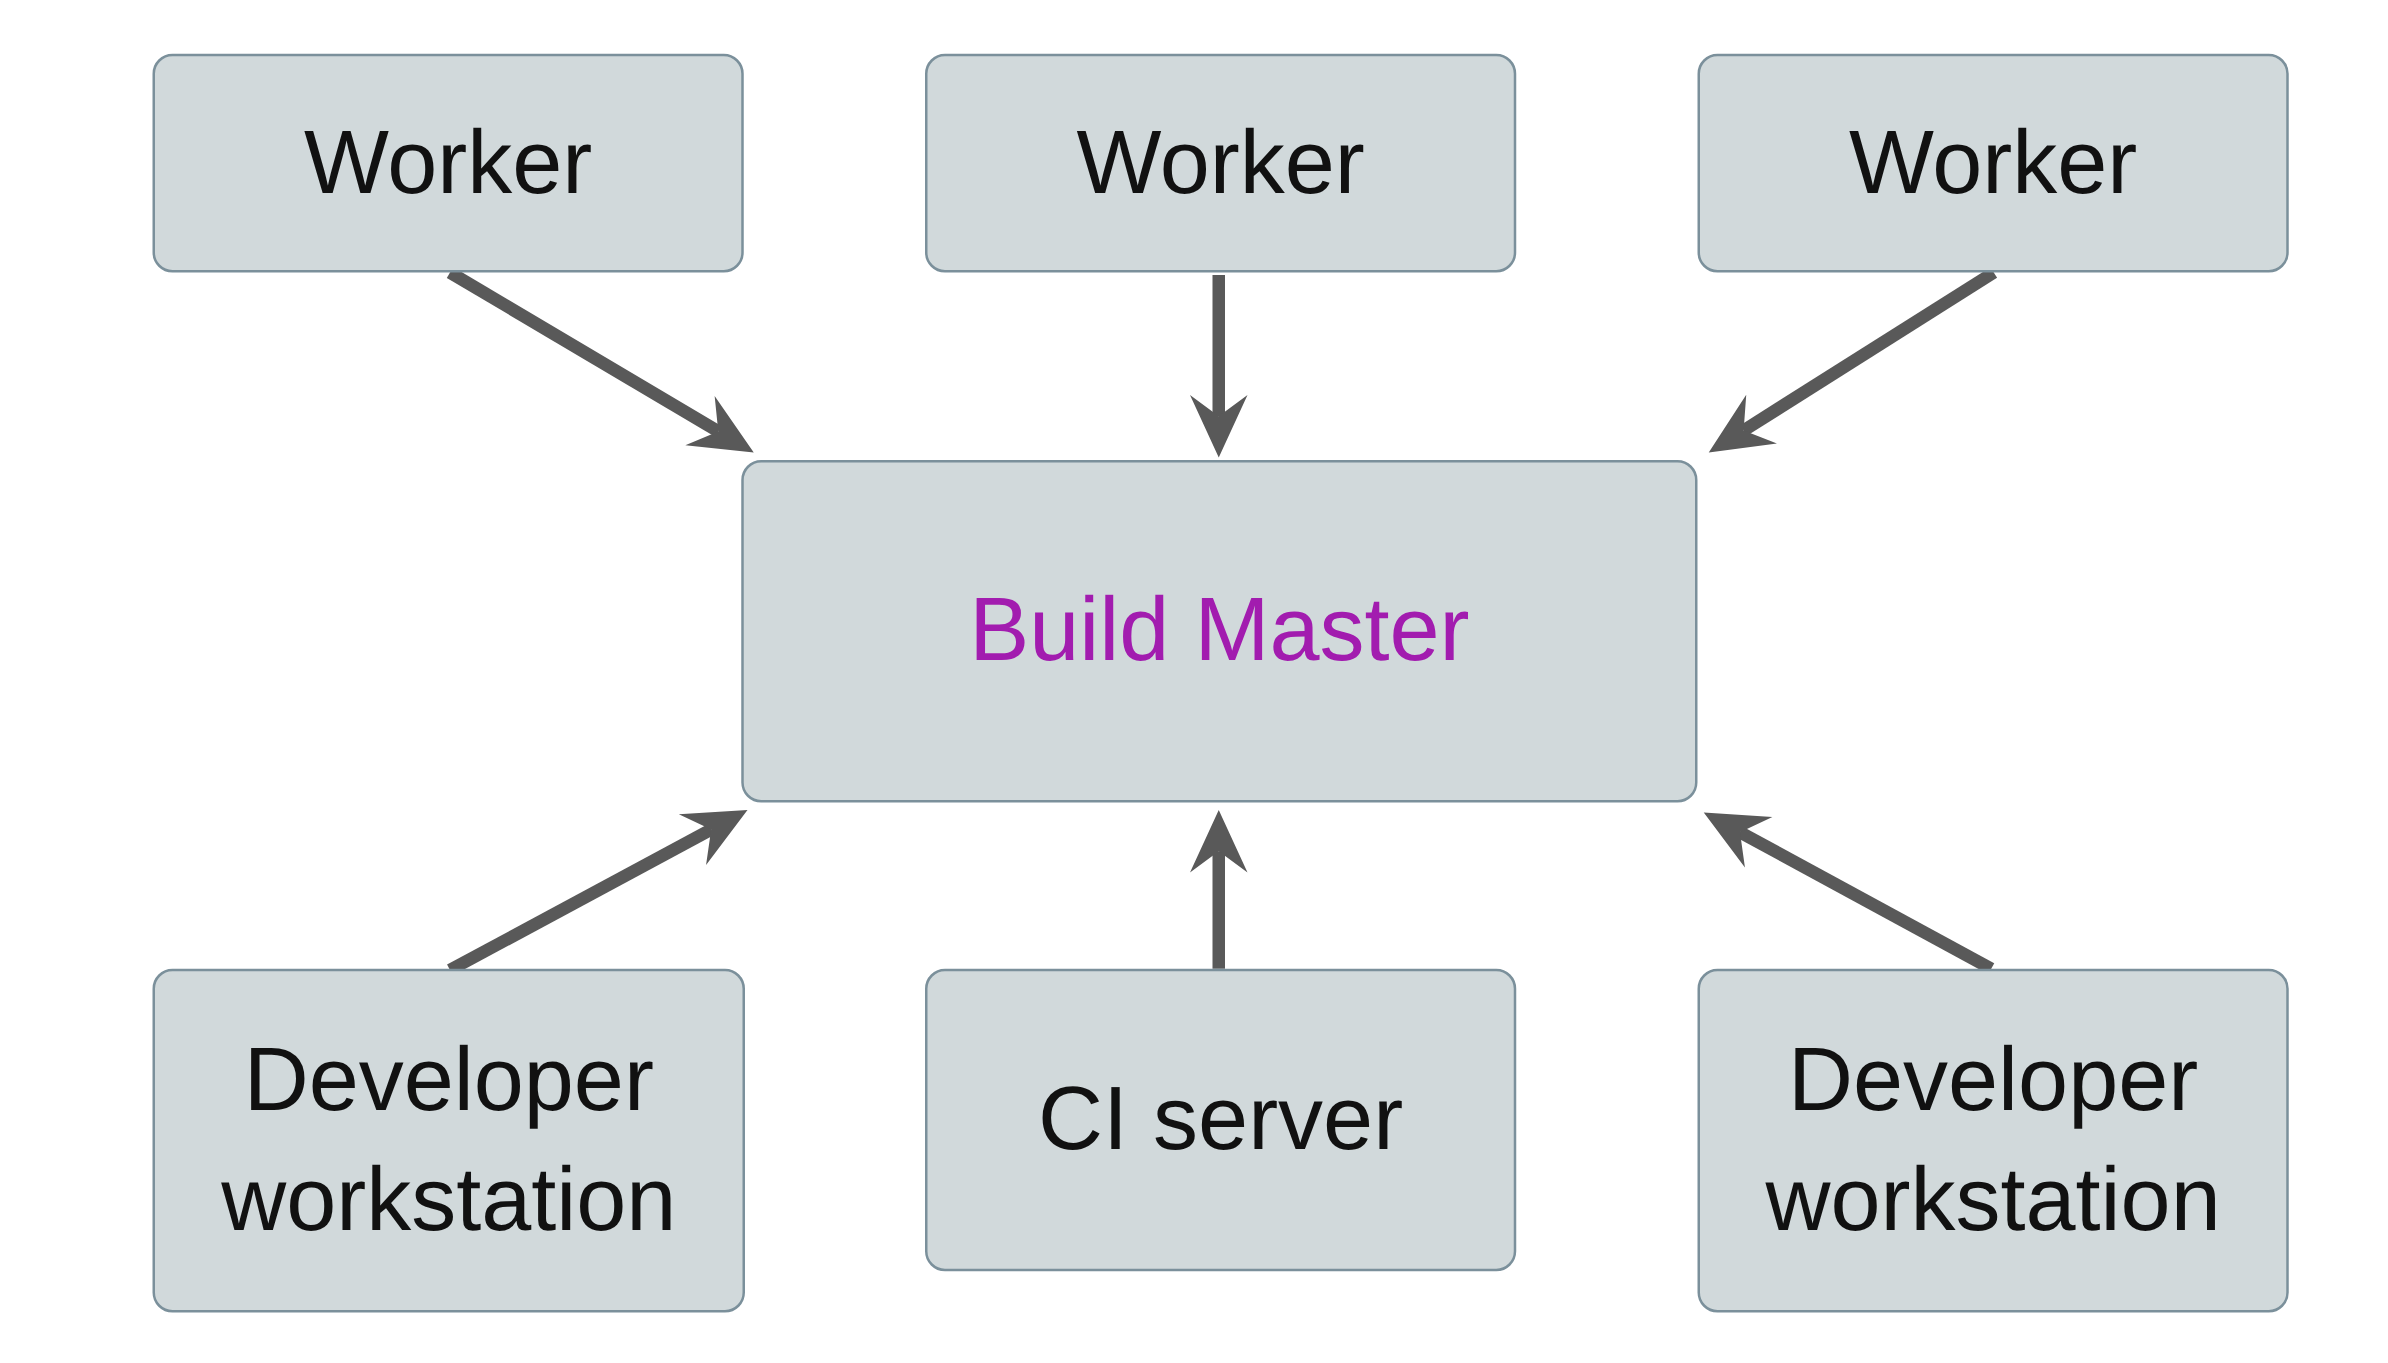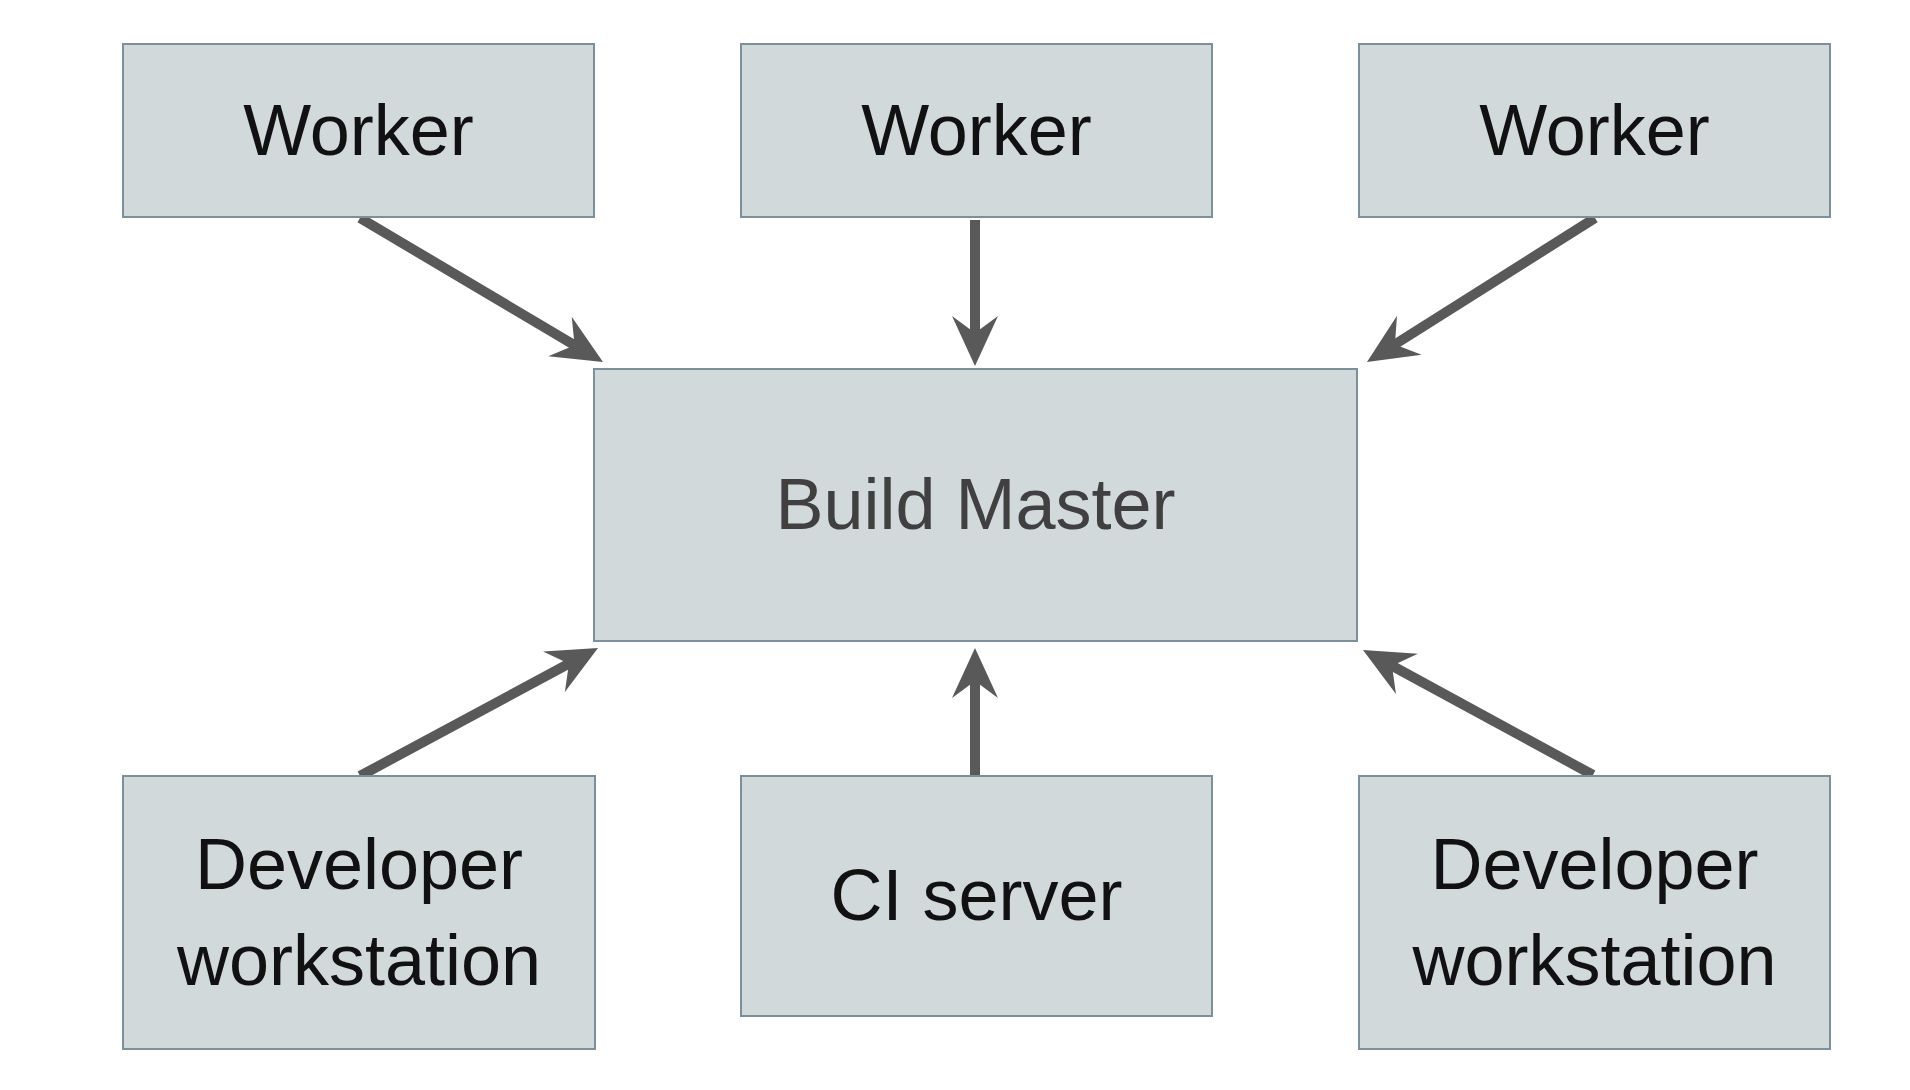--- a/index.html
+++ b/index.html
@@ -30,20 +30,21 @@
     box-sizing: border-box;
     display: flex;
     align-items: center;
     justify-content: center;
     text-align: center;
     font-size: 72px;
     line-height: 1.32;
     font-weight: 400;
     letter-spacing: 0px;
     padding: 0 16px;
+    border-radius: 16px;
   }
 </style>
 </head>
 <body>
 
 <div id="diagram-canvas">
   <svg id="arrows-layer" xmlns="http://www.w3.org/2000/svg" viewBox="0 0 1910 1090">
       <g>
         <line x1="360" y1="218" x2="574.6103793900722" y2="345.1765211200428" stroke="#595959" stroke-width="10"></line>
         <path d="M 603,362 L 548.2599683413514,356.29658575849936 L 574.6103793900722,345.1765211200428 L 571.7108782952312,316.7231752113274 Z" fill="#595959"></path>
@@ -72,21 +73,21 @@
 
 <div class="node" style="left: 122px; top: 43px; width: 473px; height: 175px; background: rgb(209, 217, 219); border: 2px solid rgb(123, 144, 155); color: rgb(17, 17, 17);">
       <span>Worker</span>
     </div>
     <div class="node" style="left: 740px; top: 43px; width: 473px; height: 175px; background: rgb(209, 217, 219); border: 2px solid rgb(123, 144, 155); color: rgb(17, 17, 17);">
       <span>Worker</span>
     </div>
     <div class="node" style="left: 1358px; top: 43px; width: 473px; height: 175px; background: rgb(209, 217, 219); border: 2px solid rgb(123, 144, 155); color: rgb(17, 17, 17);">
       <span>Worker</span>
     </div>
-    <div class="node" style="left: 593px; top: 368px; width: 765px; height: 274px; background: rgb(209, 217, 219); border: 2px solid rgb(123, 144, 155); color: #404040;">
+    <div class="node" style="left: 593px; top: 368px; width: 765px; height: 274px; background: rgb(209, 217, 219); border: 2px solid rgb(123, 144, 155); color: #a21caf;">
       <span>Build Master</span>
     </div>
     <div class="node" style="left: 122px; top: 775px; width: 474px; height: 275px; background: rgb(209, 217, 219); border: 2px solid rgb(123, 144, 155); color: rgb(17, 17, 17);">
       <span>Developer workstation</span>
     </div>
     <div class="node" style="left: 740px; top: 775px; width: 473px; height: 242px; background: rgb(209, 217, 219); border: 2px solid rgb(123, 144, 155); color: rgb(17, 17, 17);">
       <span>CI server</span>
     </div>
     <div class="node" style="left: 1358px; top: 775px; width: 473px; height: 275px; background: rgb(209, 217, 219); border: 2px solid rgb(123, 144, 155); color: rgb(17, 17, 17);">
       <span>Developer workstation</span>

